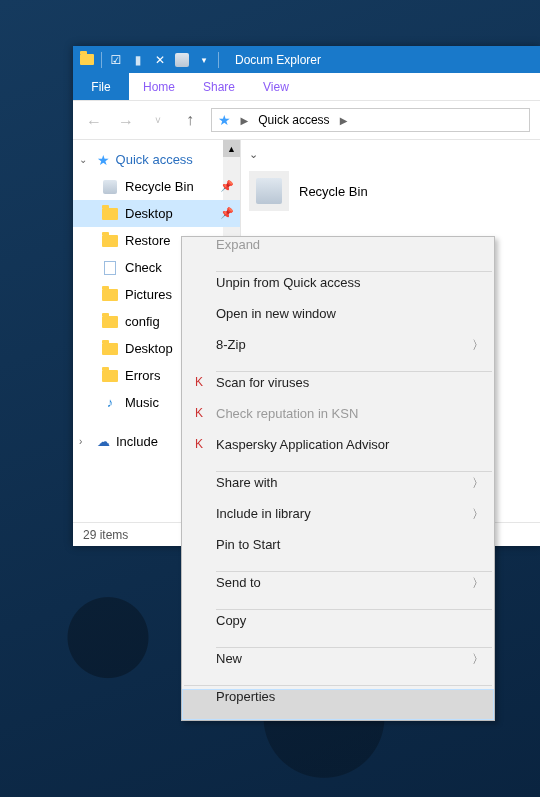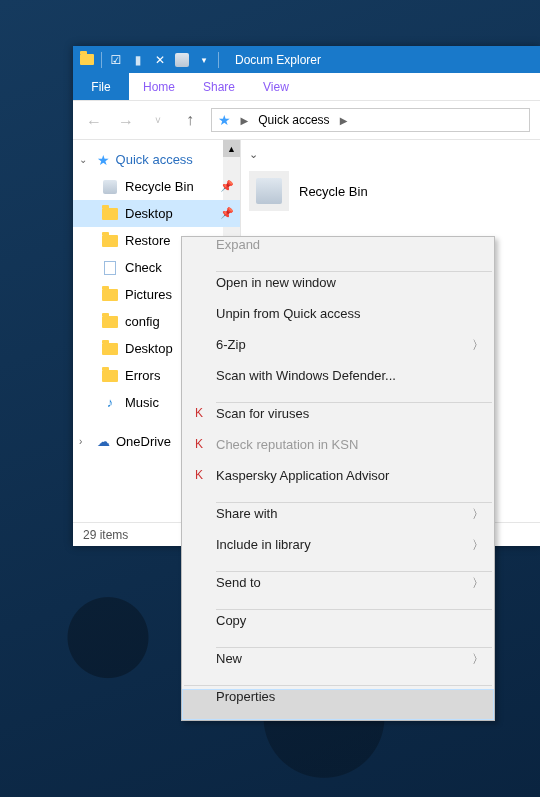--- a/index.html
+++ b/index.html
@@ -168,21 +168,21 @@
           <span>Errors</span>
         </div>
       <div class="row child">
           <span class="ico music">♪</span>
           <span>Music</span>
         </div>
       <div style="height:12px"></div>
       <div class="row group">
         <span class="chev">›</span>
         <span class="cloud">☁</span>
-        <span>OneDrive</span>
+        <span>Include</span>
       </div>
     </div>
     <div class="content">
       <div class="hdr">
         <span style="font-size:11px;color:#555">⌄</span>
       </div>
       <div class="item">
         <span class="bigico">
             <span class="bin" style="width:26px;height:26px"></span>
           </span>
@@ -197,31 +197,28 @@
     <span>29 items</span>
   </div>
 </div>
 
 <div class="ctx">
   <div class="mi disabled">
       <span>Expand</span>
     </div>
   <div class="sep"></div>
   <div class="mi">
+      <span>Unpin from Quick access</span>
+    </div>
+  <div class="mi">
       <span>Open in new window</span>
     </div>
   <div class="mi">
-      <span>Unpin from Quick access</span>
-    </div>
-  <div class="mi">
-      <span>6-Zip</span>
-      <span class="sub">〉</span>
-    </div>
-  <div class="mi">
-      <span>Scan with Windows Defender...</span>
+      <span>8-Zip</span>
+      <span class="sub">〉</span>
     </div>
   <div class="sep"></div>
   <div class="mi">
       <span class="mico shield">K</span>
       <span>Scan for viruses</span>
     </div>
   <div class="mi disabled">
       <span class="mico shield">K</span>
       <span>Check reputation in KSN</span>
     </div>
@@ -231,20 +228,23 @@
     </div>
   <div class="sep"></div>
   <div class="mi">
       <span>Share with</span>
       <span class="sub">〉</span>
     </div>
   <div class="mi">
       <span>Include in library</span>
       <span class="sub">〉</span>
     </div>
+  <div class="mi">
+      <span>Pin to Start</span>
+    </div>
   <div class="sep"></div>
   <div class="mi">
       <span>Send to</span>
       <span class="sub">〉</span>
     </div>
   <div class="sep"></div>
   <div class="mi">
       <span>Copy</span>
     </div>
   <div class="sep"></div>

